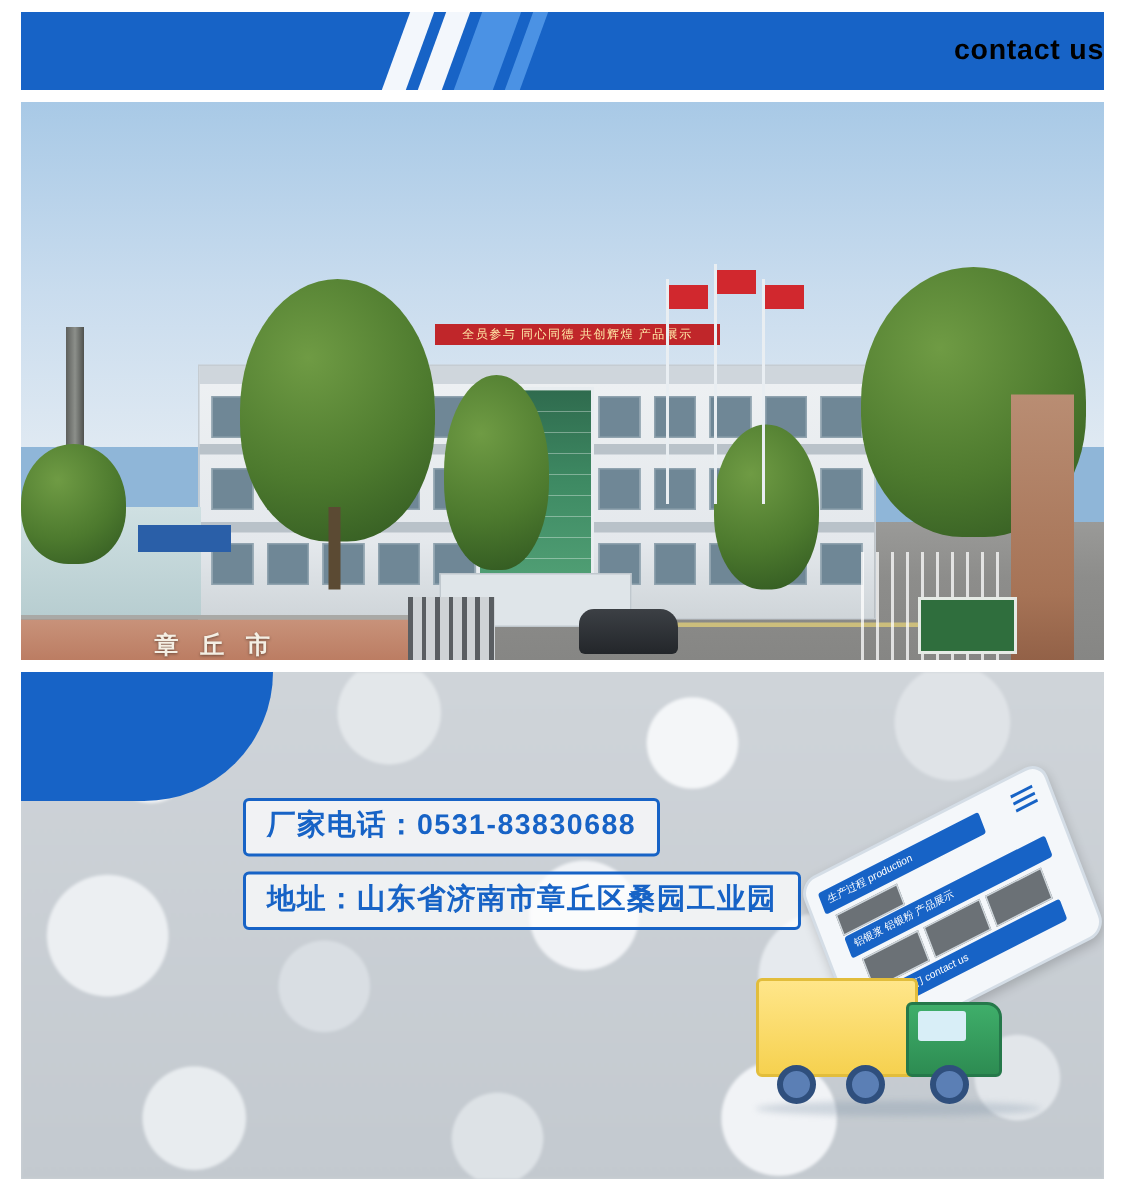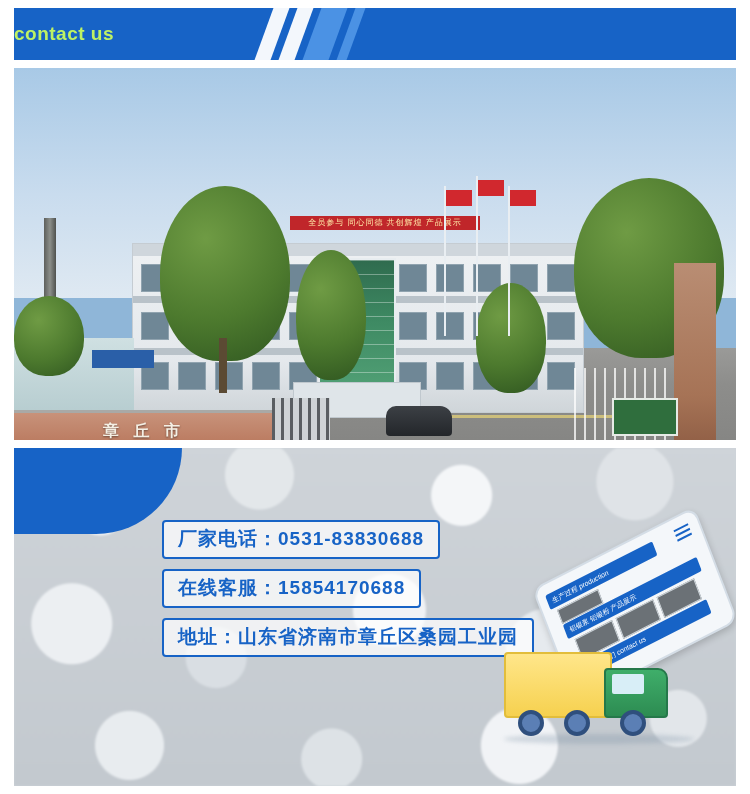--- a/index.html
+++ b/index.html
@@ -58,22 +58,22 @@
   }
   .slash.s1 { left: 10px; }
   .slash.s2 { left: 34px; }
   .slash.s3 { left: 58px; width: 26px; background: #4e95e6; }
   .slash.s4 { left: 92px; width: 10px; background: #4e95e6; }
   .header-title-en {
     position: absolute;
     left: 0;
     top: 14px;
     width: 722px;
-    text-align: left;
-    color: #bef264;
+    text-align: right;
+    color: #000000;
     font-size: 19px;
     font-weight: bold;
     letter-spacing: 0.5px;
     line-height: 24px;
   }
 
   
   .photo {
     position: absolute;
     left: 14px;
@@ -317,21 +317,21 @@
     position: absolute;
     left: 0; top: 0;
     width: 168px;
     height: 86px;
     background: #1763c6;
     border-bottom-right-radius: 86px;
   }
   .info-list {
     position: absolute;
     left: 104px;
-    top: 72px;
+    top: 84px;
     width: 440px;
     padding-left: 44px;
   }
   .info-item {
     display: inline-block;
     margin-bottom: 10px;
     padding: 4px 14px 5px 14px;
     background: rgba(255,255,255,0.72);
     border: 2px solid #1763c6;
     border-radius: 4px;
@@ -556,21 +556,20 @@
     <div class="gate"></div>
     <div class="car"></div>
   </div>
 
   <div class="contact">
     <div class="contact-bg"></div>
     <div class="corner-blue"></div>
 
     <div class="info-list">
       <div class="info-row"><span class="info-item">厂家电话：0531-83830688</span></div>
-      <div class="info-row"><span class="info-item">在线客服：15854170688</span></div>
       <div class="info-row"><span class="info-item">地址：山东省济南市章丘区桑园工业园</span></div>
     </div>
 
     <div class="illus">
       <div class="road-shadow"></div>
       <div class="phone">
         <div class="phone-menu"></div>
         <div class="phone-bar b1">生产过程 production</div>
         <div class="phone-thumb" style="left:14px; top:28px; width:44px; height:13px;"></div>
         <div class="phone-bar b2">铝银浆 铝银粉 产品展示</div>

